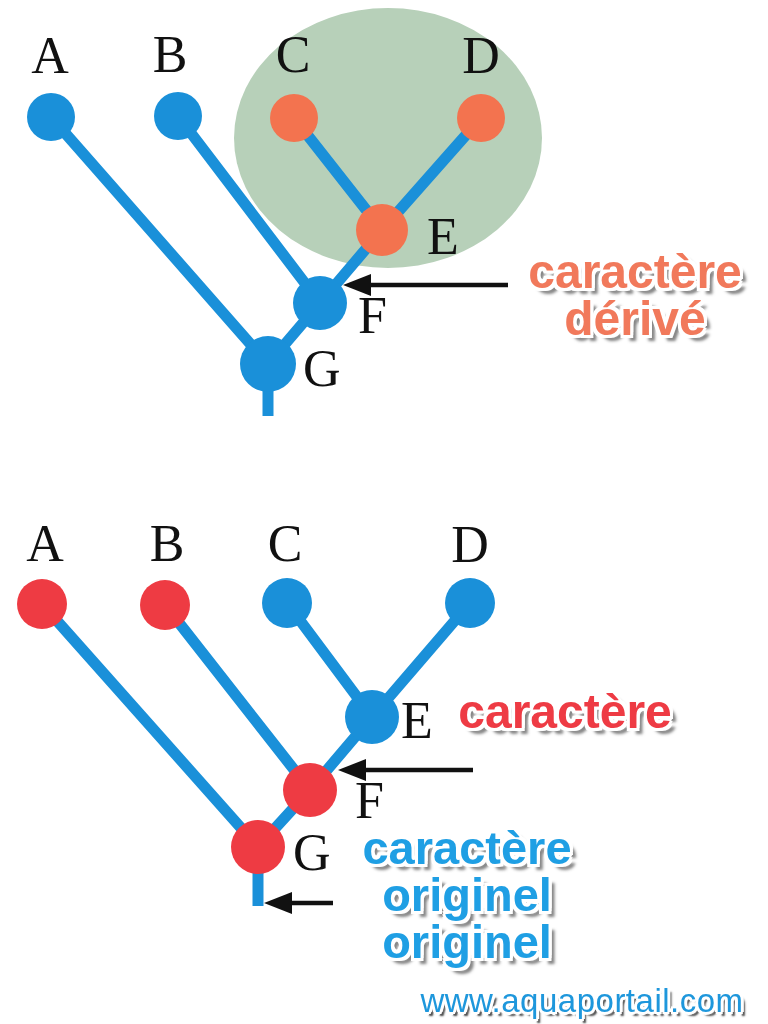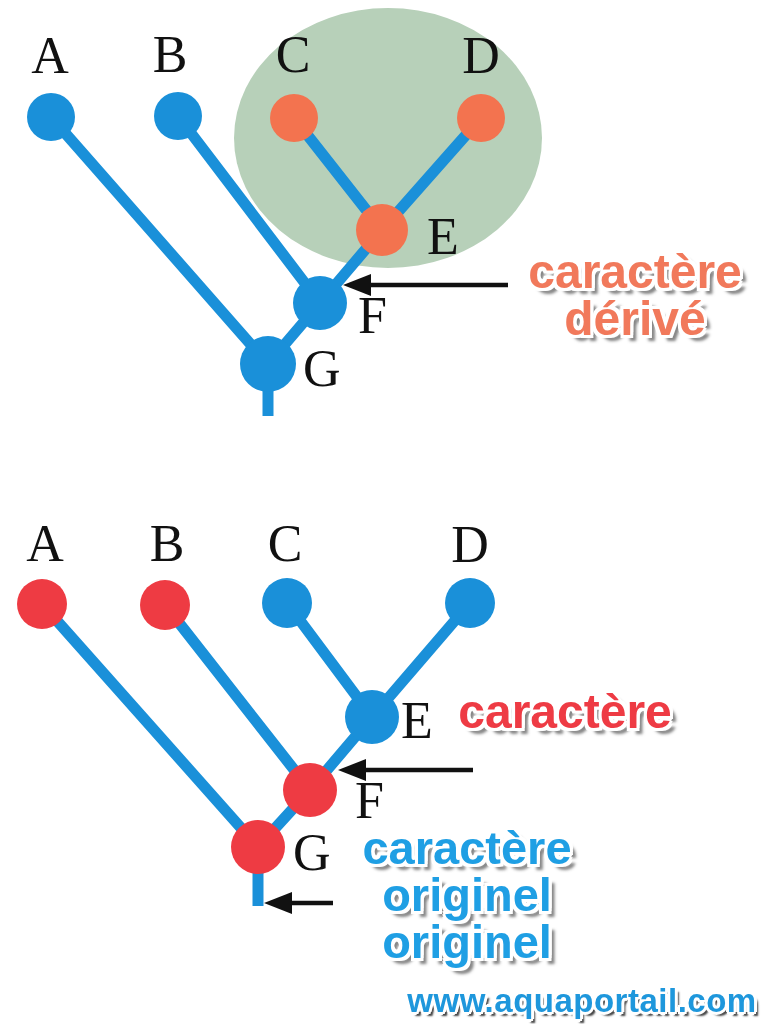--- a/index.html
+++ b/index.html
@@ -35,21 +35,21 @@
       -3px  0   0 #ffffff, 3px  0   0 #ffffff,
        0   -3px 0 #ffffff, 0    3px 0 #ffffff,
        6px  6px 3px rgba(110,110,110,0.85);
   }
   .watermark {
     position: absolute;
     left: 396px;
     top: 982px;
     width: 372px;
     text-align: center;
-    font-weight: 700;
+    font-weight: 400;
     font-size: 33px;
     letter-spacing: 0.5px;
     white-space: nowrap;
     text-shadow:
       -2px -2px 0 #ffffff, 2px -2px 0 #ffffff,
       -2px  2px 0 #ffffff, 2px  2px 0 #ffffff,
       -3px  0   0 #ffffff, 3px  0   0 #ffffff,
        0   -3px 0 #ffffff, 0    3px 0 #ffffff,
        4px  4px 2px rgba(45,45,45,0.9);
   }

